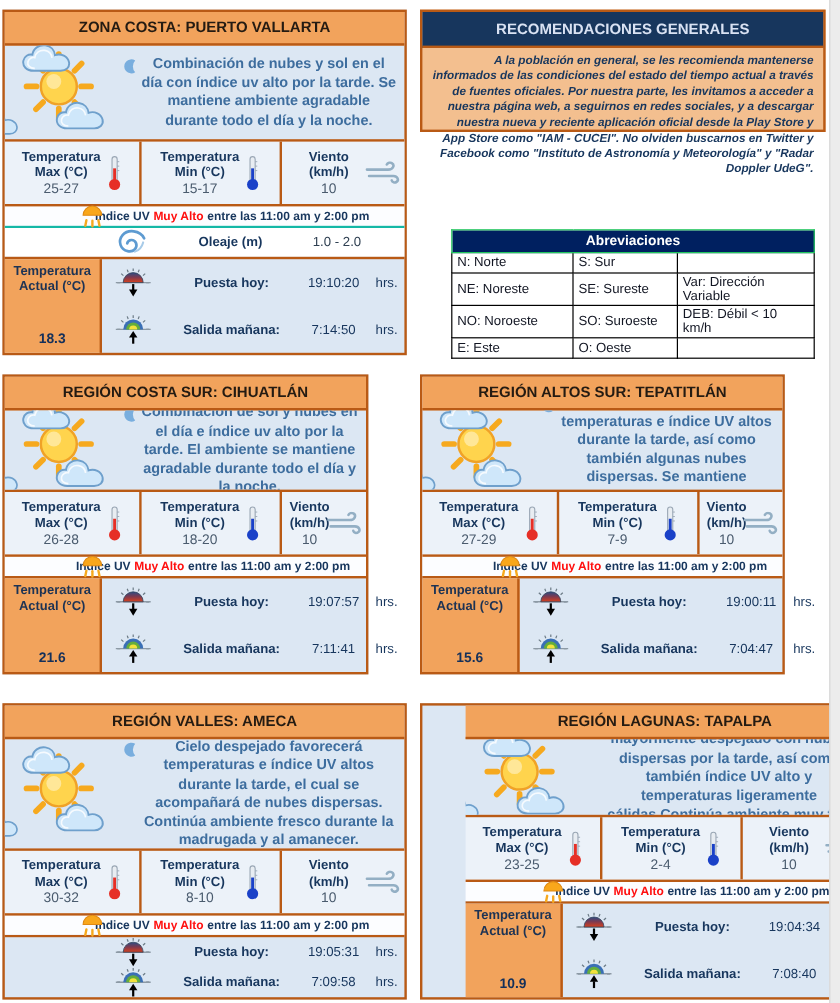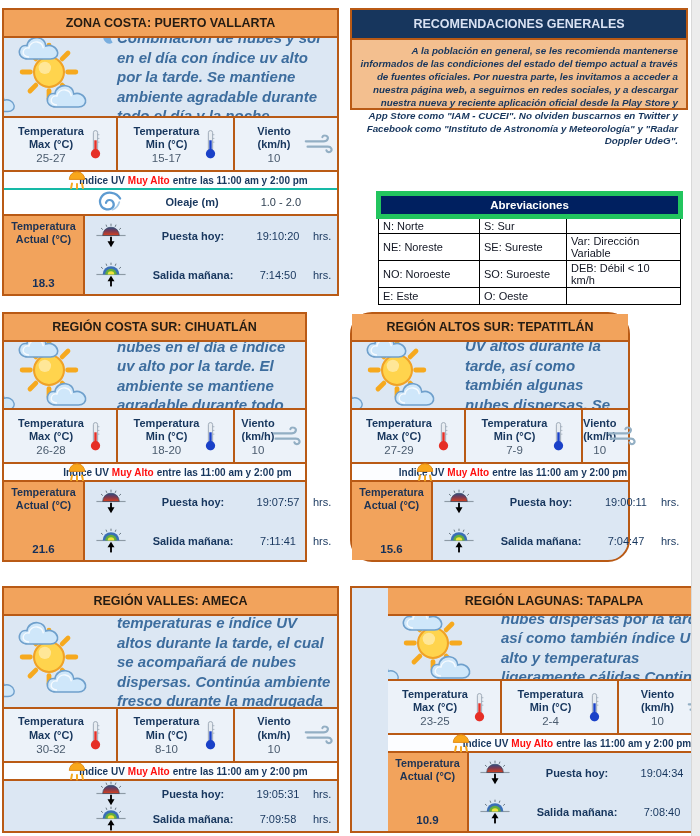--- a/index.html
+++ b/index.html
@@ -10,21 +10,21 @@
   .panel{position:absolute;display:flex;flex-direction:column;border:2px solid #b95a15;
          background:#dce7f3;box-sizing:border-box;}
   .sec-header{flex:0 0 28px;background:#f2a35c;border-bottom:2px solid #b95a15;display:flex;
               align-items:center;justify-content:center;font-weight:700;font-size:12.5px;
               color:#241b12;box-sizing:border-box;}
   .sec-desc{flex:1 1 auto;position:relative;overflow:hidden;}
   .desc-art{position:absolute;left:-8px;top:50%;transform:translateY(-50%);}
   .desc-inner{position:absolute;left:98px;right:6px;top:50%;transform:translateY(-50%);
               display:flex;align-items:flex-start;}
   .moon-icon{flex:0 0 auto;margin:3px 2px 0 0;}
-  .desc-text{flex:1;text-align:left;font-style:italic;font-weight:700;font-size:15px;
+  .desc-text{flex:1;text-align:center;font-weight:700;font-size:12px;
              line-height:1.3;color:#3d6d9e;}
 
   .sec-temp{flex:0 0 54px;display:flex;background:#ecf2f9;border-top:2px solid #b95a15;box-sizing:border-box;}
   .t-col{display:flex;align-items:center;justify-content:center;box-sizing:border-box;}
   .t-col.max{flex:0 0 112px;}
   .t-col.min{flex:0 0 117px;border-left:2px solid #b95a15;}
   .t-col.wind{flex:1 1 auto;border-left:2px solid #b95a15;position:relative;}
   .t-col.wind .t-stack{margin-right:24px;}
   .t-stack{text-align:center;}
   .t-label{font-weight:700;font-size:11px;line-height:1.2;color:#17365d;white-space:pre-line;display:block;}
@@ -65,21 +65,21 @@
         background:#f3bf8f;box-sizing:border-box;display:flex;flex-direction:column;}
   .reco-header{flex:0 0 30px;background:#17365d;border-bottom:2px solid #b95a15;display:flex;
                align-items:center;justify-content:center;color:#d9e2f3;font-weight:700;
                font-size:12.5px;box-sizing:border-box;}
   .reco-body{flex:1;padding:5px 8px;font-size:9.8px;font-weight:700;font-style:italic;
              color:#17365d;text-align:right;line-height:1.32;}
 
   
   .abbr-table{position:absolute;left:376px;top:191px;border-collapse:collapse;background:#ffffff;
               color:#111522;}
-  .abbr-table th{background:#002060;color:#ffffff;border:5px solid #22c55e;font-size:11.5px;
+  .abbr-table th{background:#002060;color:#ffffff;border:1px solid #22c55e;font-size:11.5px;
                  font-weight:700;padding:1px 2px;height:16px;}
   .abbr-table td{border:1px solid #000;padding:1px 4px;height:17px;font-size:11px;box-sizing:border-box;}
 
   .scrollbar{position:absolute;right:0;top:0;width:9px;height:836px;background:#ececec;
              border-left:1px solid #d8d8d8;box-sizing:border-box;}
   .hidden-defs{position:absolute;width:0;height:0;overflow:hidden;}
 </style>
 </head>
 <body>
 
@@ -380,21 +380,21 @@
               <use href="#sym-sunrise"></use>
             </svg>
           <span class="sun-label">Salida mañana:</span>
           <span class="sun-time">7:11:41</span>
           <span class="sun-hrs">hrs.</span>
         </div>
       </div>
     </div>
   </div>
 
-  <div class="panel mid" style="left:350px;top:312px;width:280px;height:250px;border-radius:22px;">
+  <div class="panel mid" style="left:350px;top:312px;width:304px;height:250px;">
     <div class="sec-header">REGIÓN ALTOS SUR: TEPATITLÁN</div>
     <div class="sec-desc">
       <svg class="desc-art" width="112" height="92" viewBox="0 0 112 92">
         <use href="#sym-sun" x="22" y="10" width="62" height="62"></use>
           <use href="#sym-cloud" x="20" y="2" width="46" height="30"></use>
           <use href="#sym-cloud" x="48" y="50" width="46" height="30"></use>
           <use href="#sym-cloud" x="-18" y="58" width="40" height="26"></use>
       </svg>
       <div class="desc-inner">
         <svg class="moon-icon" width="13" height="13" viewBox="0 0 14 14">

